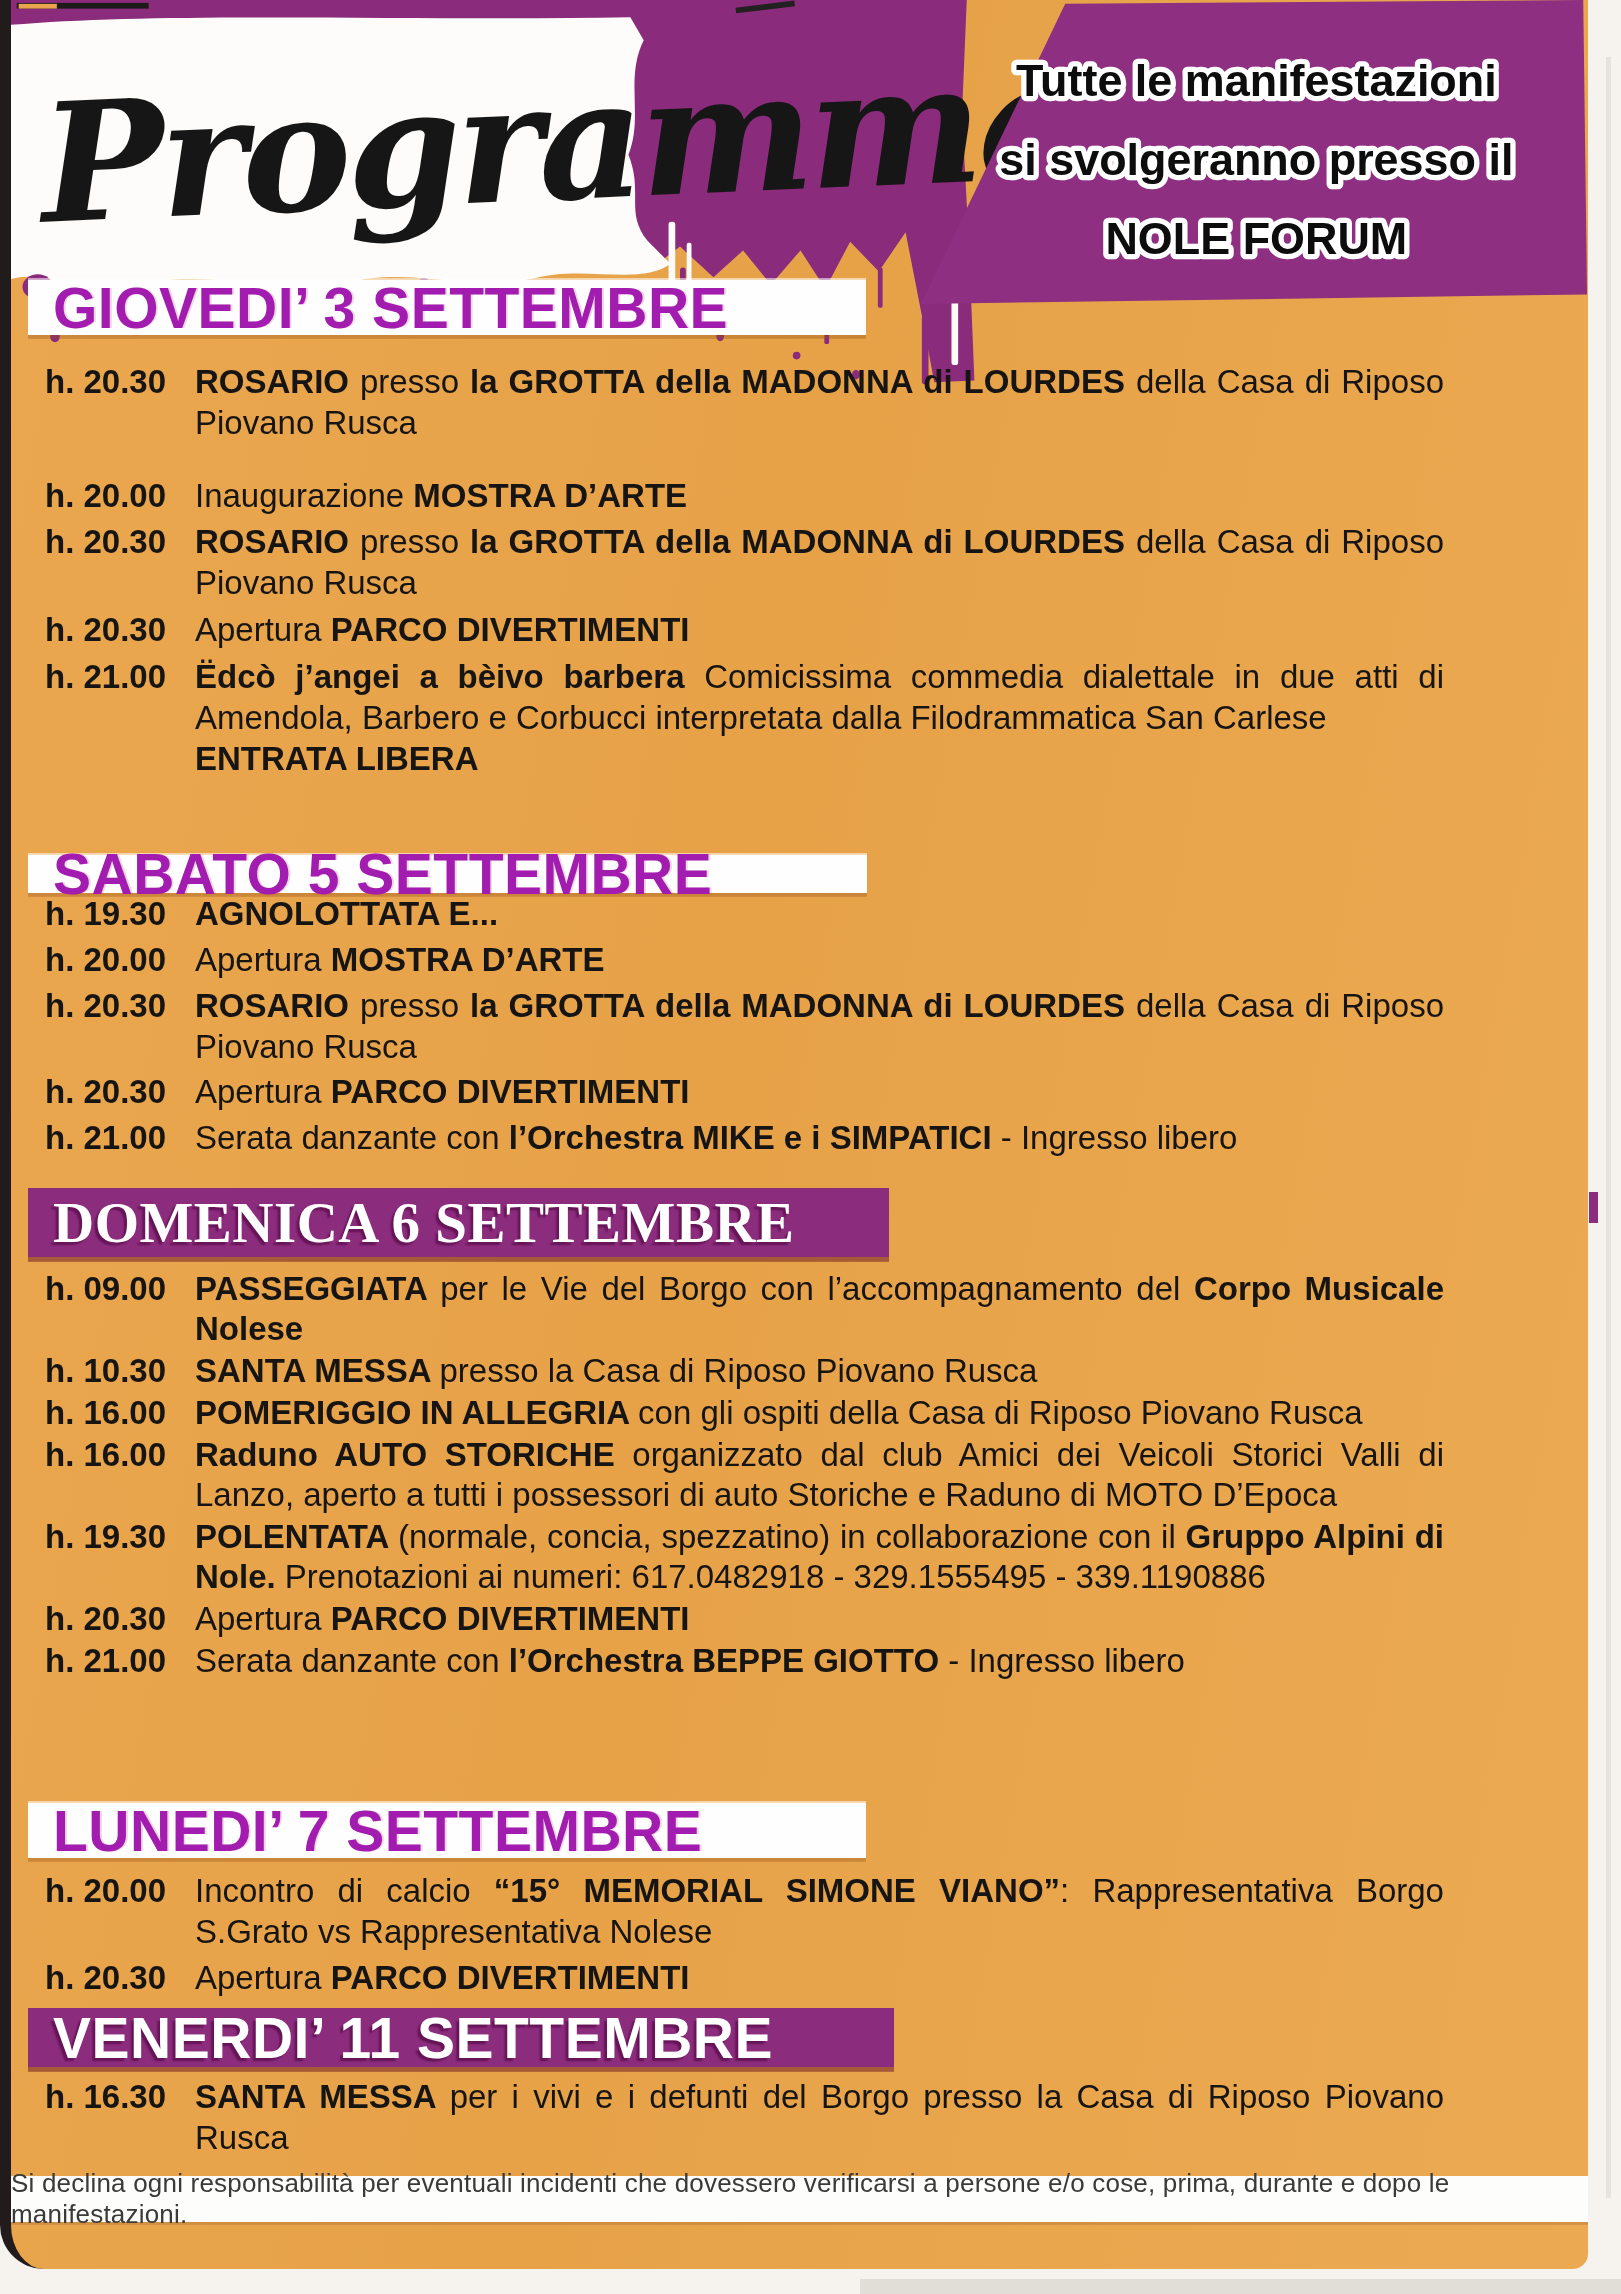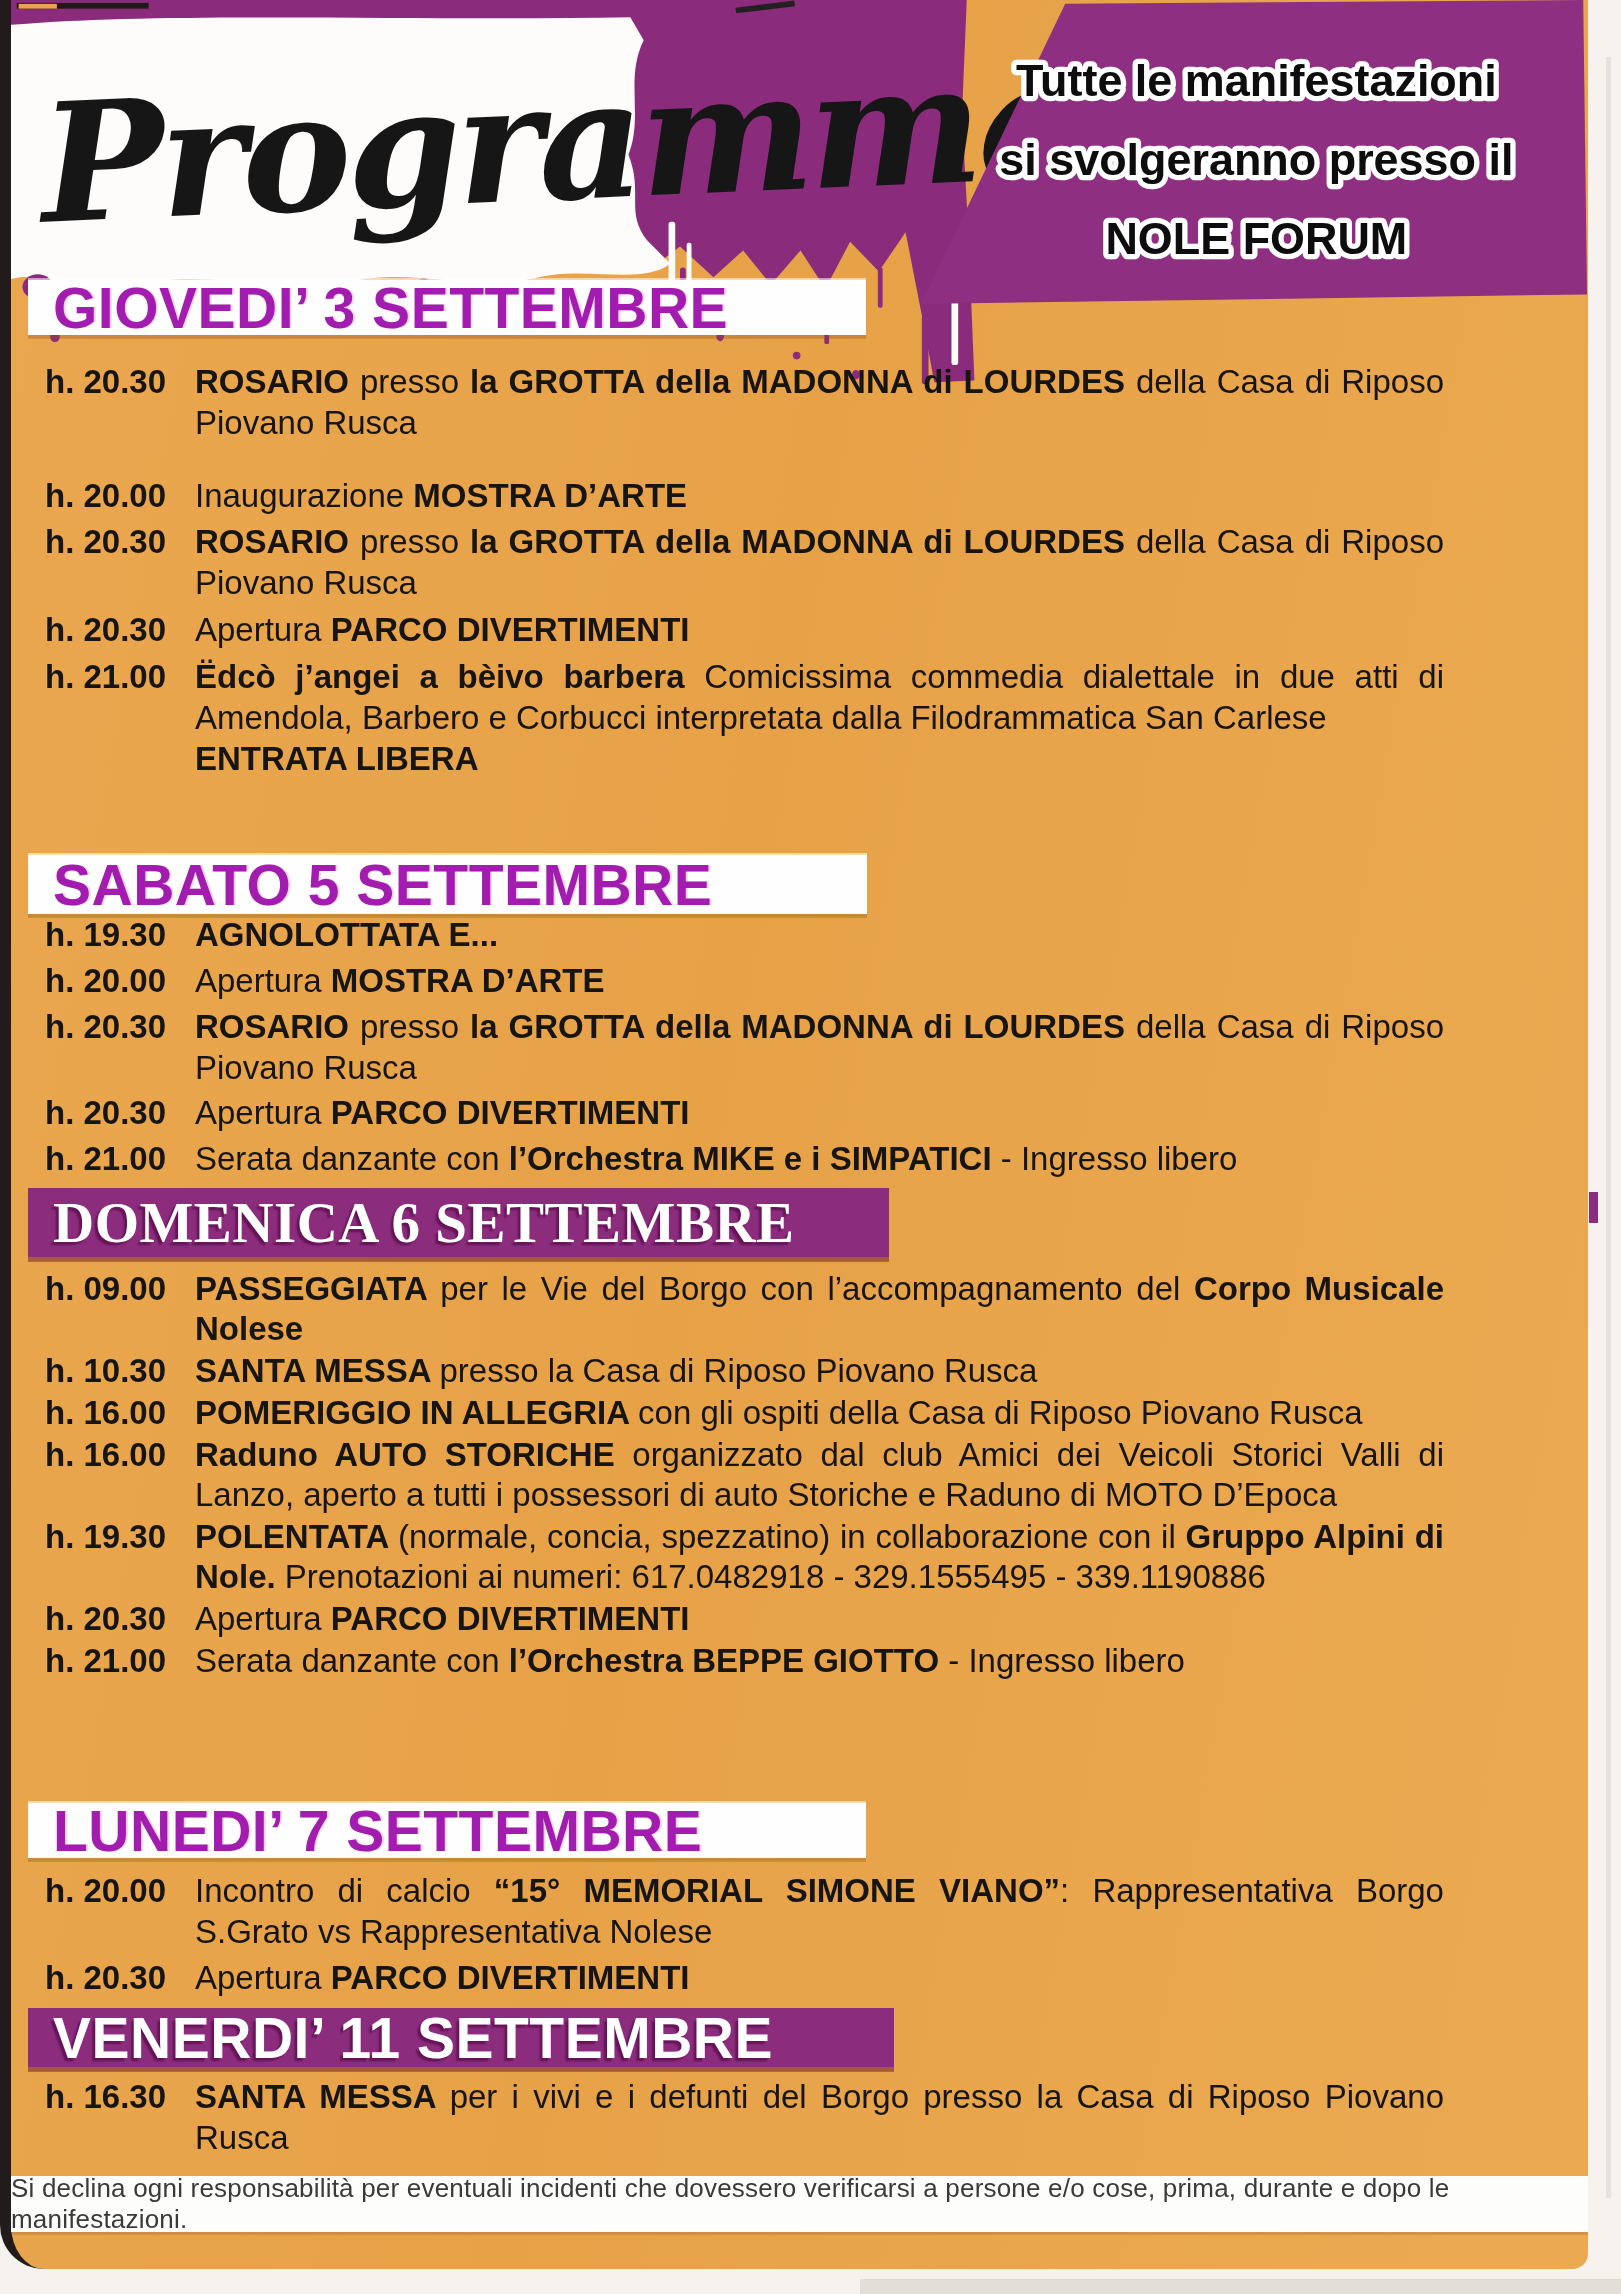--- a/index.html
+++ b/index.html
@@ -31,21 +31,21 @@
     text-shadow:-2.9px 2.9px 1.9px rgba(70,0,55,.55);
   }
   .events{width:1399px;margin-left:17px;}
   .event{display:flex;margin-bottom:var(--gap,4.8px);line-height:var(--lh,41px);
     font-size:33px;color:#171513;}
   .etime{flex:none;width:150px;font-weight:700;}
   .etext{flex:1;text-align:justify;}
   .etext .b{font-weight:700;}
   .etext .blk{display:block;}
   .disclaimer-bar{
-    position:absolute;left:0;top:2176px;width:1577px;height:56px;
+    position:absolute;left:0;top:2176px;width:1577px;height:46px;
     background:#fdfdfb;display:flex;align-items:center;justify-content:center;
     box-shadow:0 2.9px 0 rgba(140,80,30,.25);
   }
   .disclaimer-bar span{
     font-size:26px;color:#3a3a3a;letter-spacing:0.2px;
   }
   .purple-tick{position:absolute;left:1589px;top:1192px;width:8.6px;height:31px;background:#8c2c7d;}
   .margin-smudge{position:absolute;left:1606px;top:57px;width:4.8px;height:2141px;background:#dcd8d2;opacity:.6;}
   .bottom-shadow{position:absolute;left:860px;top:2279px;width:761px;height:15.3px;background:#d8d4cf;opacity:.7;}
 </style>
@@ -132,21 +132,21 @@
             <div class="etime">h. 20.30</div>
             <div class="etext"><span class="">Apertura </span><span class="b">PARCO DIVERTIMENTI</span></div>
           </div>
           <div class="event">
             <div class="etime">h. 21.00</div>
             <div class="etext"><span class="b">Ëdcò j’angei a bèivo barbera </span><span class="">Comicissima commedia dialettale in due atti di Amendola, Barbero e Corbucci interpretata dalla Filodrammatica San Carlese</span><span class="b blk">ENTRATA LIBERA</span></div>
           </div>
         </div>
       </div>
       <div class="section" style="top: 855px;">
-        <div class="sec-header white" style="width: 814px; height: 59px;">
+        <div class="sec-header white" style="width: 814px; height: 38px;">
           <span>SABATO 5 SETTEMBRE</span>
         </div>
         <div class="events" style="margin-top: 0px; --lh: 41px; --gap: 4.8px;">
           <div class="event">
             <div class="etime">h. 19.30</div>
             <div class="etext"><span class="b">AGNOLOTTATA E...</span></div>
           </div>
           <div class="event">
             <div class="etime">h. 20.00</div>
             <div class="etext"><span class="">Apertura </span><span class="b">MOSTRA D’ARTE</span></div>

